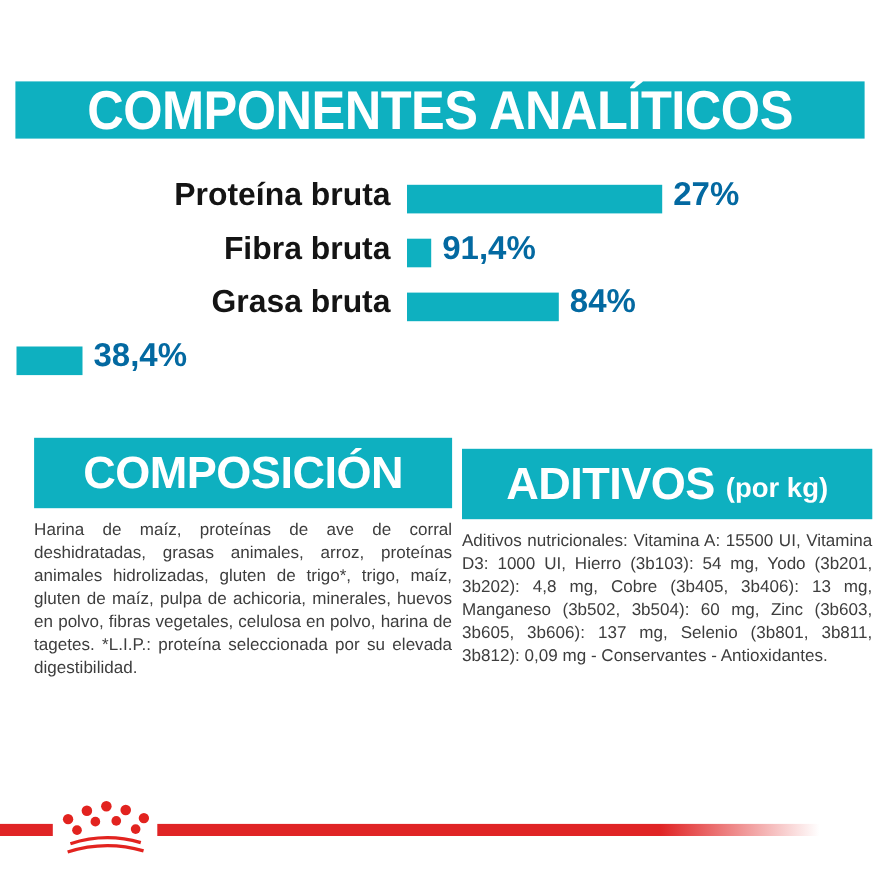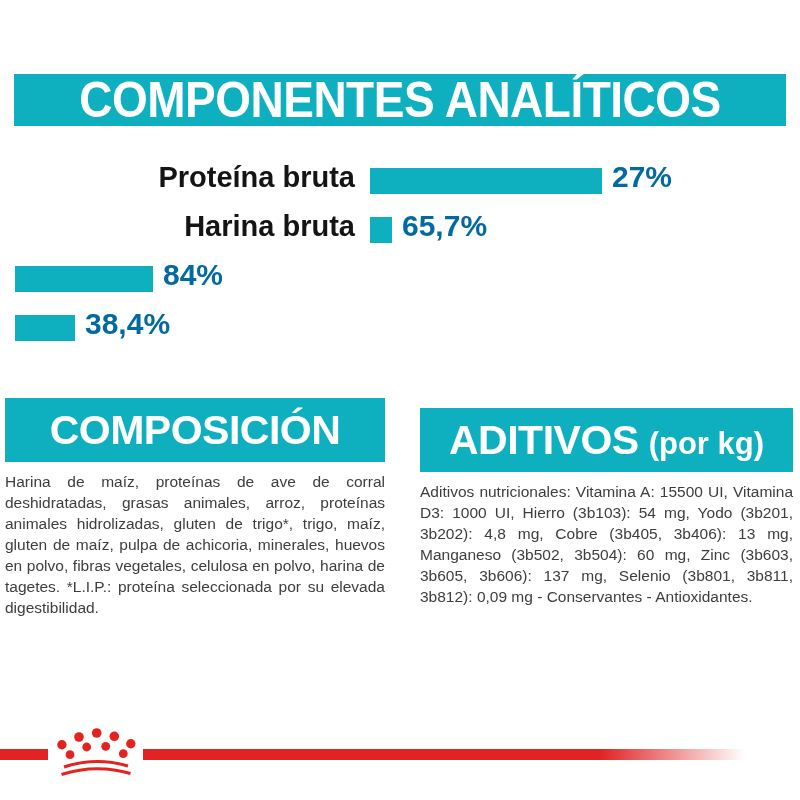--- a/index.html
+++ b/index.html
@@ -69,40 +69,40 @@
     font-weight: bold;
     color: #0369a1;
     white-space: nowrap;
   }
 
   
   .col {
     position: absolute;
     top: 398px;
   }
-  .col.left  { left: 5px;  width: 380px; }
+  .col.left  { left: 31px;  width: 380px; }
   .col.right { left: 420px; width: 373px; margin-top: 10px; }
   .col-header {
     height: 64px;
     background: #0eb0c0;
     display: flex;
     align-items: center;
     justify-content: center;
     gap: 10px;
   }
   .col-header .big {
     color: #ffffff;
     font-size: 41px;
     font-weight: bold;
     letter-spacing: -0.5px;
     white-space: nowrap;
   }
   .col-header .suffix {
     color: #ffffff;
-    font-size: 31px;
+    font-size: 25px;
     font-weight: bold;
     white-space: nowrap;
     padding-top: 8px;
   }
   .col-body {
     margin: 9px 0 0 0;
     font-size: 15.5px;
     line-height: 21px;
     text-align: justify;
     color: #3d3d3d;
@@ -142,25 +142,26 @@
     <span>COMPONENTES ANALÍTICOS</span>
   </div>
 
   <div class="chart">
     <div class="chart-row">
       <div class="chart-label">Proteína bruta</div>
       <div class="chart-bar" style="width: 232px; background: rgb(14, 176, 192);"></div>
       <div class="chart-value">27%</div>
     </div>
     <div class="chart-row">
-      <div class="chart-label">Harina bruta</div>
+      <div class="chart-label">Fibra bruta</div>
       <div class="chart-bar" style="width: 22px; background: rgb(14, 176, 192);"></div>
-      <div class="chart-value">65,7%</div>
-    </div>
-    <div class="chart-row">
+      <div class="chart-value">91,4%</div>
+    </div>
+    <div class="chart-row">
+      <div class="chart-label">Grasa bruta</div>
       <div class="chart-bar" style="width: 138px; background: rgb(14, 176, 192);"></div>
       <div class="chart-value">84%</div>
     </div>
     <div class="chart-row">
       <div class="chart-bar" style="width: 60px; background: rgb(14, 176, 192);"></div>
       <div class="chart-value">38,4%</div>
     </div>
   </div>
 
   <div class="col left">

